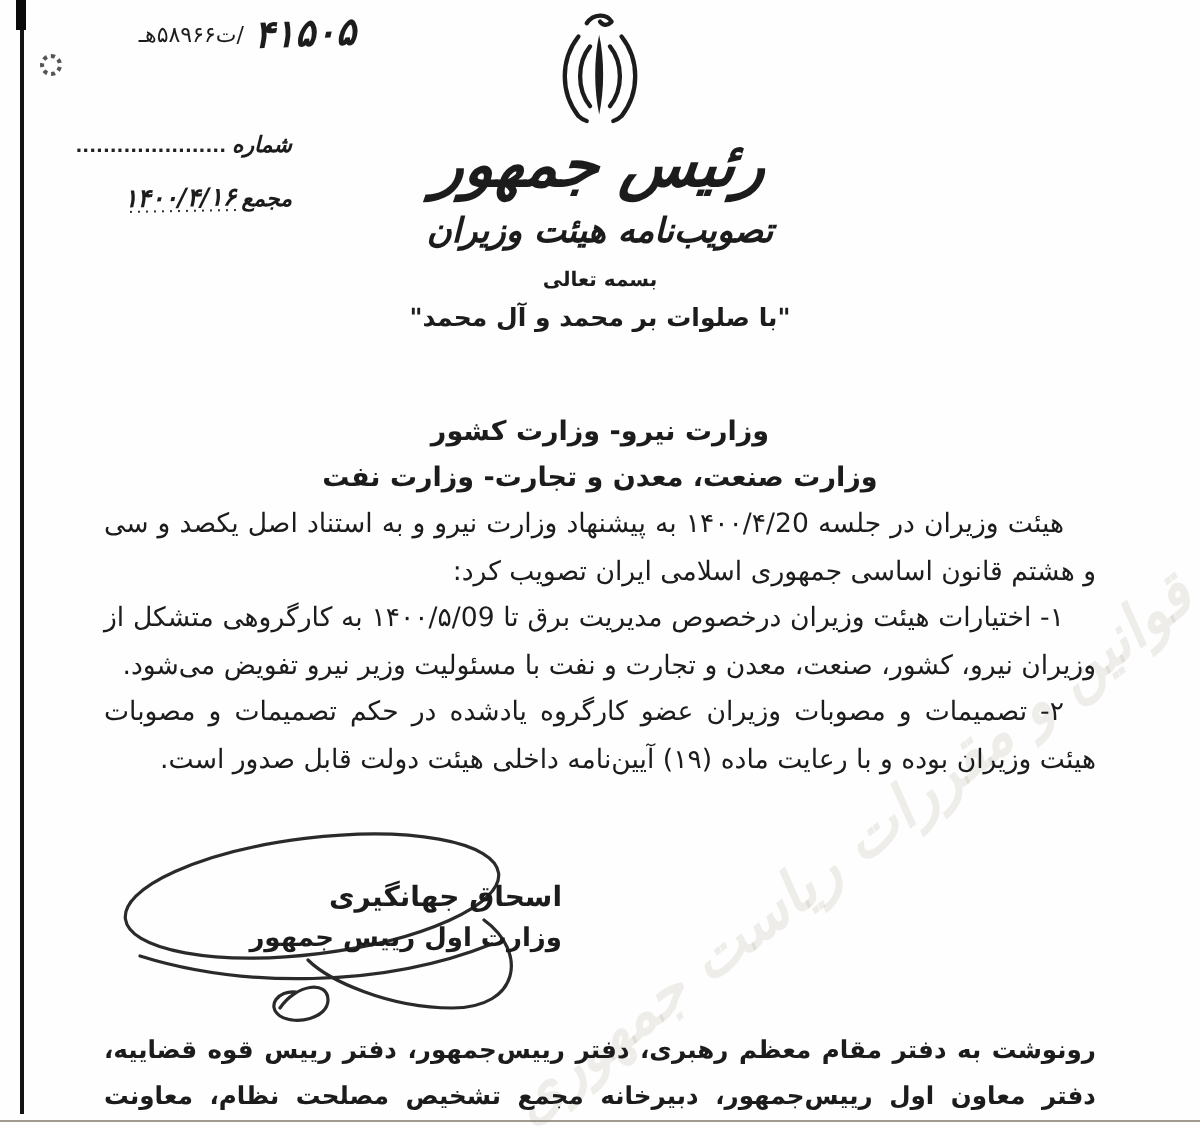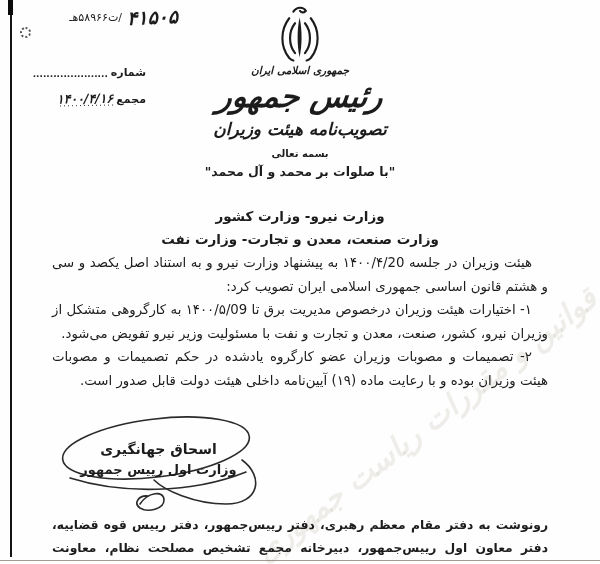--- a/index.html
+++ b/index.html
@@ -36,21 +36,21 @@
     display:flex; align-items:center; gap:5px;
     white-space:nowrap;
   }
   .hw { font-style: italic; font-weight:700; display:inline-block; }
   .hw-number { font-size:19px; letter-spacing:2px; transform: rotate(-2deg); }
   .number-suffix { font-size:11px; font-weight:400; }
 
   
   .meta { position:absolute; left:16px; top:52px; width:130px; direction:rtl; font-size:11px; font-weight:700; }
   .meta-row { display:flex; align-items:flex-end; gap:3px; height:27px; white-space:nowrap; }
-  .meta-label { }
+  .meta-label { font-style:italic; }
   .meta-dots { font-size:9px; letter-spacing:0; overflow:hidden; color:#222; }
   .meta-date { font-size:12.5px; letter-spacing:1px; transform:rotate(-1deg);
     background-image: repeating-linear-gradient(to left, #333 0 1px, transparent 1px 4px);
     background-size: 100% 1px; background-position: bottom; background-repeat:no-repeat; }
 
   
   .header { position:absolute; left:150px; top:5px; width:300px; text-align:center; direction:rtl; }
   .emblem { display:block; margin:0 auto; }
   .country { font-size:10.5px; font-weight:700; font-style:italic; margin-top:1px; }
   .office { font-size:31px; font-weight:700; font-style:italic; margin-top:2px; transform:skewX(-6deg); }
@@ -58,21 +58,21 @@
   .basmala { font-size:10px; font-weight:700; margin-top:9px; }
   .salawat { font-size:12.5px; font-weight:700; margin-top:5px; }
 
   .addressees { position:absolute; left:100px; top:205px; width:400px; text-align:center; direction:rtl;
     font-size:13.5px; font-weight:700; line-height:23px; }
 
   .body-text { position:absolute; left:52px; top:251px; width:496px; direction:rtl; text-align:justify;
     font-size:13.3px; line-height:23.5px; }
   .body-text p { text-indent:16px; }
 
-  .signature { position:absolute; left:36px; top:414px; width:245px; height:112px; text-align:center; }
+  .signature { position:absolute; left:36px; top:414px; width:245px; height:112px; text-align:right; }
   .sig-scribble { position:absolute; left:0; top:0; pointer-events:none; }
   .sig-name { position:relative; margin-top:27px; font-size:14px; font-weight:700; direction:rtl; }
   .sig-title { position:relative; margin-top:5px; font-size:13px; font-weight:700; direction:rtl; }
 
   .footer { position:absolute; left:52px; top:514px; width:496px; direction:rtl; text-align:justify;
     font-size:12.3px; font-weight:600; line-height:23px; text-indent:0; }
 </style>
 </head>
 <body>
 
@@ -104,21 +104,20 @@
       <g fill="none" stroke="#1c1c1c" stroke-width="2.6" stroke-linecap="round">
         <path d="M22 8 C26 2 34 2 37 7"></path>
         <path d="M30 7 C32 9.5 34.5 9.5 36.5 7.5"></path>
         <path d="M24 22 C16 32 16 48 24 58"></path>
         <path d="M17 16 C6 30 6 50 17 64 C18.5 65.5 20 66.5 22 67"></path>
         <path d="M36 22 C44 32 44 48 36 58"></path>
         <path d="M43 16 C54 30 54 50 43 64 C41.5 65.5 40 66.5 38 67"></path>
       </g>
       <path d="M29.5 15 C26.3 30 26.3 48 29.5 63 C32.7 48 32.7 30 29.5 15 Z" fill="#1c1c1c"></path>
     </svg>
-    <div class="country">جمهوری اسلامی ایران</div>
     <div class="office">رئیس جمهور</div>
     <div class="doctype">تصویب‌نامه هیئت وزیران</div>
     <div class="basmala">بسمه تعالی</div>
     <div class="salawat">"با صلوات بر محمد و آل محمد"</div>
   </div>
 
   <div class="addressees">
     <div>وزارت نیرو- وزارت کشور</div>
     <div>وزارت صنعت، معدن و تجارت- وزارت نفت</div>
   </div>

